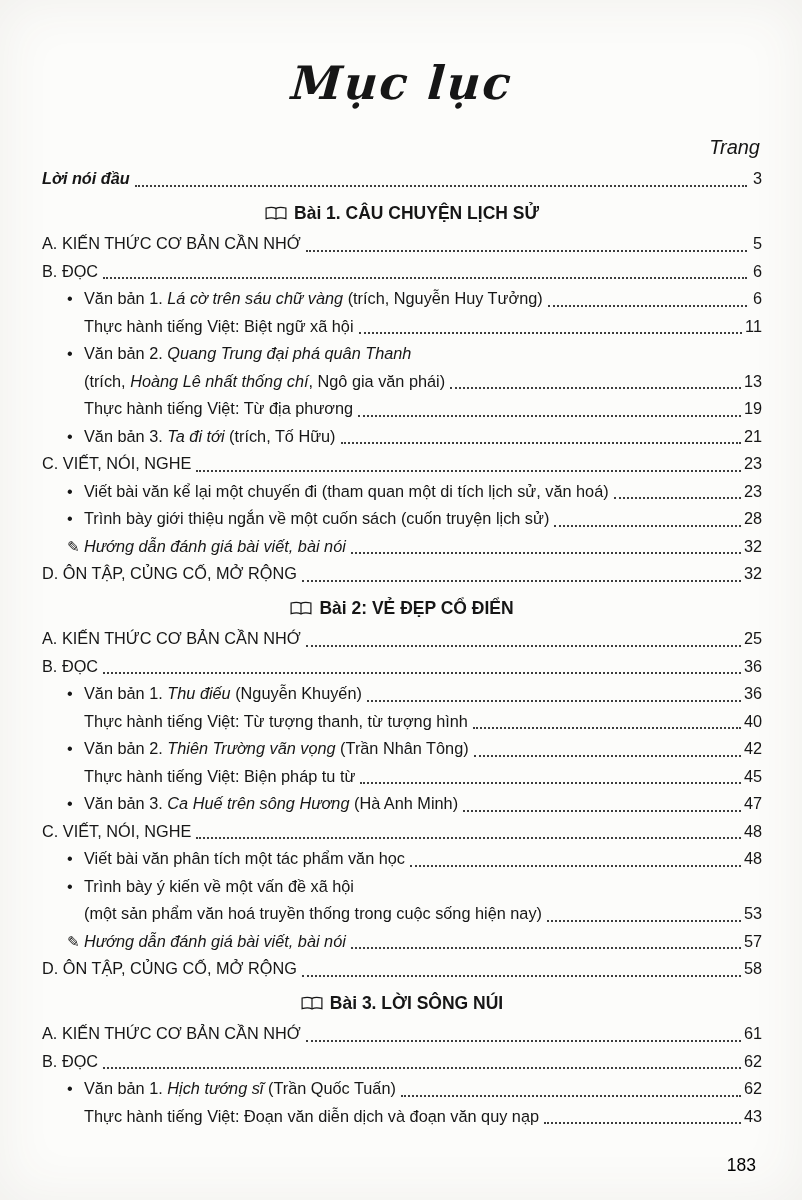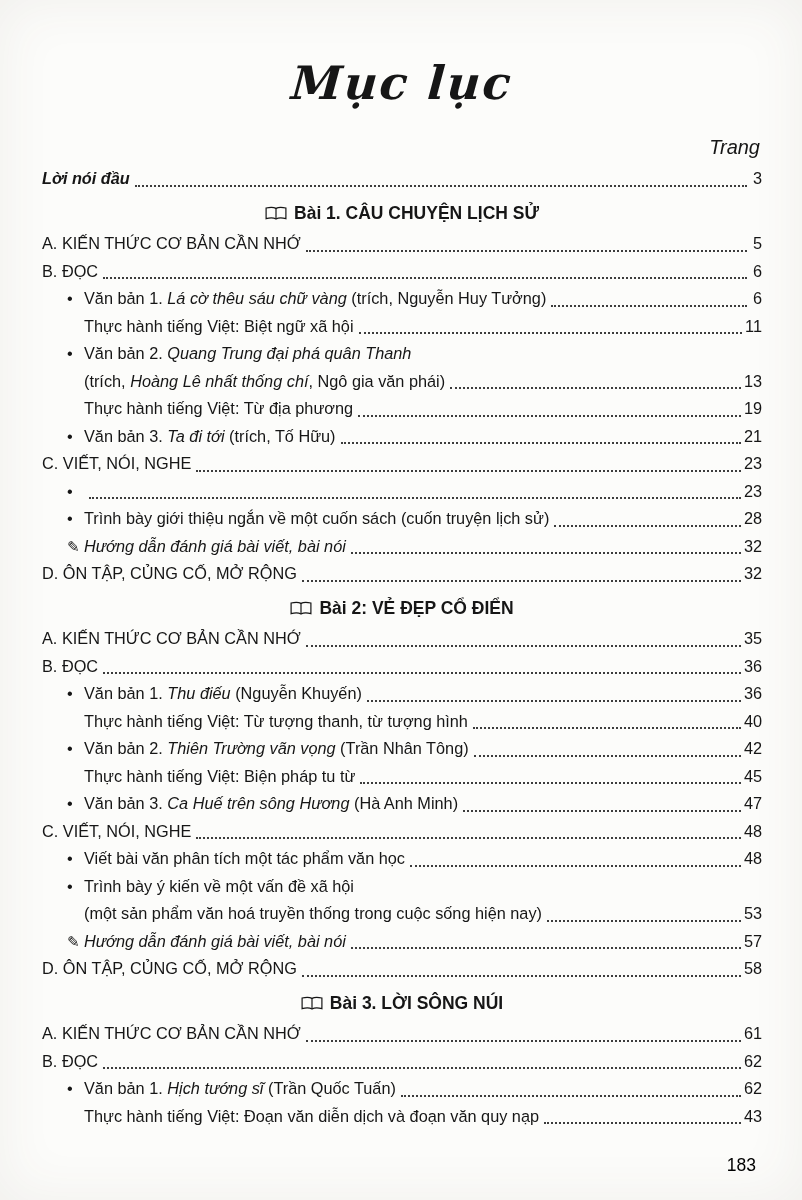--- a/index.html
+++ b/index.html
@@ -118,21 +118,21 @@
           <span class="leader"></span>
           <span class="pg">5</span>
         </div>
         <div class="row">
           <span class="lbl"><span>B. ĐỌC</span></span>
           <span class="leader"></span>
           <span class="pg">6</span>
         </div>
         <div class="row i1">
           <span class="bullet">•</span>
-          <span class="lbl"><span>Văn bản 1. </span><span class="it">Lá cờ thêu sáu chữ vàng</span><span> (trích, Nguyễn Huy Tưởng)</span></span>
+          <span class="lbl"><span>Văn bản 1. </span><span class="it">Lá cờ trên sáu chữ vàng</span><span> (trích, Nguyễn Huy Tưởng)</span></span>
           <span class="leader"></span>
           <span class="pg">6</span>
         </div>
         <div class="row i1">
           <span class="bullet"></span>
           <span class="lbl"><span>Thực hành tiếng Việt: Biệt ngữ xã hội</span></span>
           <span class="leader"></span>
           <span class="pg">11</span>
         </div>
         <div class="row i1">
@@ -157,20 +157,21 @@
           <span class="leader"></span>
           <span class="pg">21</span>
         </div>
         <div class="row">
           <span class="lbl"><span>C. VIẾT, NÓI, NGHE</span></span>
           <span class="leader"></span>
           <span class="pg">23</span>
         </div>
         <div class="row i1">
           <span class="bullet">•</span>
+          <span class="lbl"><span>Viết bài văn kể lại một chuyến đi (tham quan một di tích lịch sử, văn hoá)</span></span>
           <span class="leader"></span>
           <span class="pg">23</span>
         </div>
         <div class="row i1">
           <span class="bullet">•</span>
           <span class="lbl"><span>Trình bày giới thiệu ngắn về một cuốn sách (cuốn truyện lịch sử)</span></span>
           <span class="leader"></span>
           <span class="pg">28</span>
         </div>
         <div class="row i1">
@@ -189,21 +190,21 @@
             <svg width="22" height="15" viewBox="0 0 24 16" aria-hidden="true">
               <path d="M12 2.4 C9.4 1 5.4 1 1.2 2 V13.6 C5.4 12.6 9.4 12.6 12 14 C14.6 12.6 18.6 12.6 22.8 13.6 V2 C18.6 1 14.6 1 12 2.4 Z" fill="none" stroke="#141414" stroke-width="1.3"></path>
               <path d="M12 2.4 V14" fill="none" stroke="#141414" stroke-width="1.3"></path>
             </svg>
           </span>
           <span>Bài 2: VẺ ĐẸP CỔ ĐIỂN</span>
         </div>
         <div class="row">
           <span class="lbl"><span>A. KIẾN THỨC CƠ BẢN CẦN NHỚ</span></span>
           <span class="leader"></span>
-          <span class="pg">35</span>
+          <span class="pg">25</span>
         </div>
         <div class="row">
           <span class="lbl"><span>B. ĐỌC</span></span>
           <span class="leader"></span>
           <span class="pg">36</span>
         </div>
         <div class="row i1">
           <span class="bullet">•</span>
           <span class="lbl"><span>Văn bản 1. </span><span class="it">Thu điếu</span><span> (Nguyễn Khuyến)</span></span>
           <span class="leader"></span>

